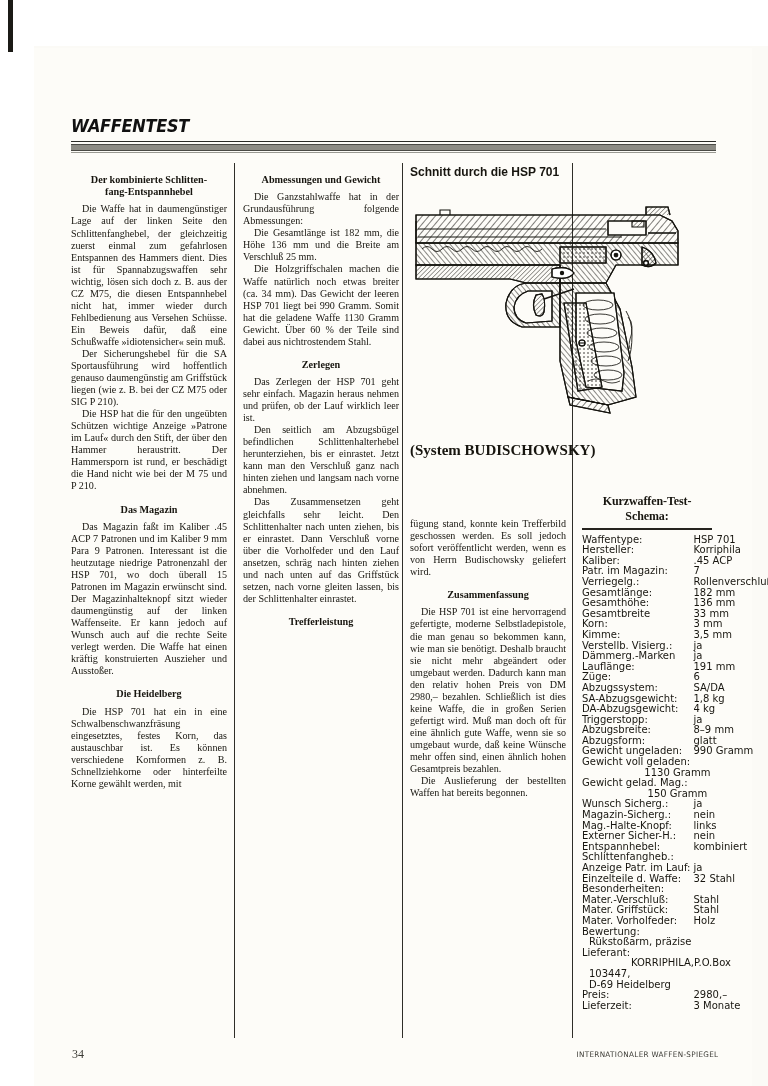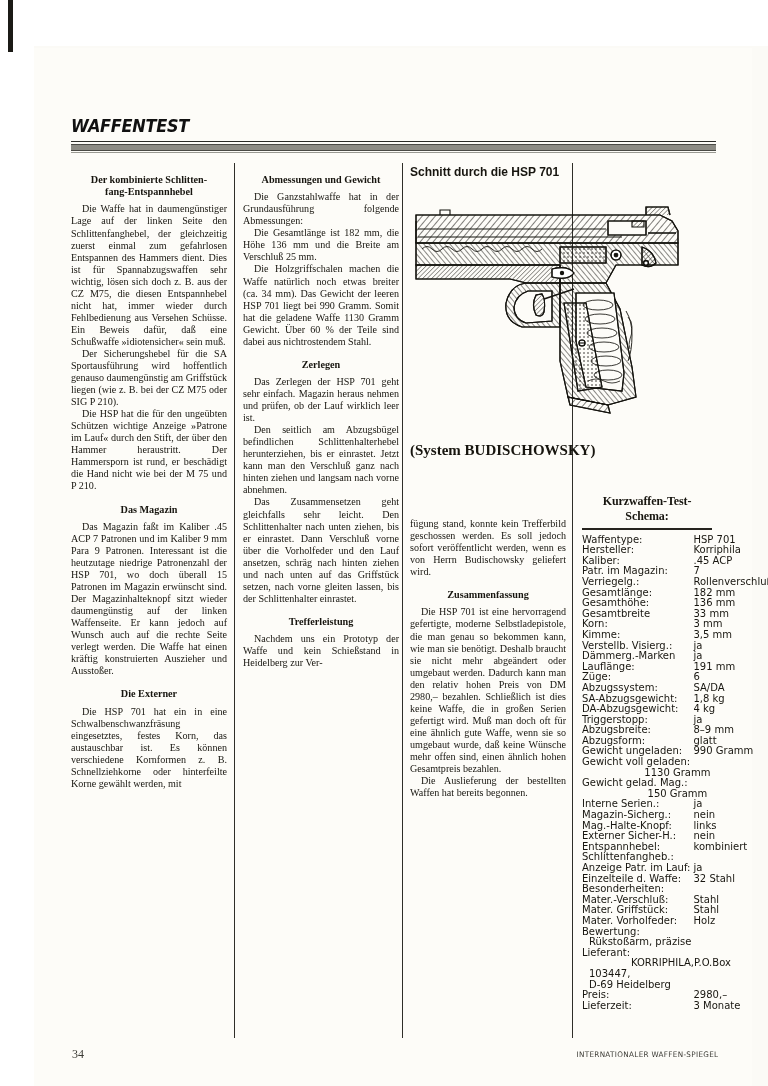--- a/index.html
+++ b/index.html
@@ -237,34 +237,33 @@
   <div class="col-sep" id="sep2"></div>
   <div class="col-sep" id="sep3"></div>
 
   <div class="col" id="col1">
       <h3>Der kombinierte Schlitten-<br>fang-Entspannhebel</h3>
       <p>Die Waffe hat in daumen­günstiger Lage auf der linken Seite den Schlittenfanghebel, der gleichzeitig zuerst einmal zum gefahrlosen Entspannen des Hammers dient. Dies ist für Spannabzugswaffen sehr wichtig, lösen sich doch z. B. aus der CZ M75, die diesen Entspannhebel nicht hat, im­mer wieder durch Fehlbedie­nung aus Versehen Schüsse. Ein Beweis dafür, daß eine Schußwaffe »idiotensicher« sein muß.</p>
       <p>Der Sicherungshebel für die SA Sportausführung wird hoffentlich genauso daumen­günstig am Griffstück liegen (wie z. B. bei der CZ M75 oder SIG P 210).</p>
       <p>Die HSP hat die für den ungeübten Schützen wichtige Anzeige »Patrone im Lauf« durch den Stift, der über den Hammer heraustritt. Der Hammersporn ist rund, er beschädigt die Hand nicht wie bei der M 75 und P 210.</p>
       <h3>Das Magazin</h3>
       <p>Das Magazin faßt im Kali­ber .45 ACP 7 Patronen und im Kaliber 9 mm Para 9 Pa­tronen. Interessant ist die heutzutage niedrige Patro­nenzahl der HSP 701, wo doch überall 15 Patronen im Magazin erwünscht sind. Der Magazinhalteknopf sitzt wie­der daumengünstig auf der linken Waffenseite. Er kann jedoch auf Wunsch auch auf die rechte Seite verlegt wer­den. Die Waffe hat einen kräftig konstruierten Auszie­her und Ausstoßer.</p>
-      <h3>Die Externer</h3>
+      <h3>Die Heidelberg</h3>
       <p>Die HSP 701 hat ein in eine Schwalbenschwanzfrä­sung eingesetztes, festes Korn, das austauschbar ist. Es können verschiedene Kornformen z. B. Schnell­ziehkorne oder hinterfeilte Korne gewählt werden, mit</p>
     </div>
   <div class="col" id="col2">
       <h3>Abmessungen und Gewicht</h3>
       <p>Die Ganzstahlwaffe hat in der Grundausführung folgen­de Abmessungen:</p>
       <p>Die Gesamtlänge ist 182 mm, die Höhe 136 mm und die Breite am Verschluß 25 mm.</p>
       <p>Die Holzgriffschalen ma­chen die Waffe natürlich noch etwas breiter (ca. 34 mm). Das Gewicht der leeren HSP 701 liegt bei 990 Gramm. Somit hat die gela­dene Waffe 1130 Gramm Gewicht. Über 60 % der Tei­le sind dabei aus nichtrosten­dem Stahl.</p>
       <h3>Zerlegen</h3>
       <p>Das Zerlegen der HSP 701 geht sehr einfach. Magazin heraus nehmen und prüfen, ob der Lauf wirklich leer ist.</p>
       <p>Den seitlich am Abzugsbü­gel befindlichen Schlittenhal­terhebel herunterziehen, bis er einrastet. Jetzt kann man den Verschluß ganz nach hin­ten ziehen und langsam nach vorne abnehmen.</p>
       <p>Das Zusammensetzen geht gleichfalls sehr leicht. Den Schlittenhalter nach unten ziehen, bis er einrastet. Dann Verschluß vorne über die Vorholfeder und den Lauf ansetzen, schräg nach hinten ziehen und nach unten auf das Griffstück setzen, nach vorne gleiten lassen, bis der Schlittenhalter einrastet.</p>
       <h3>Trefferleistung</h3>
-      <p>Nachdem uns ein Prototyp der Waffe und kein Schieß­stand in Heidelberg zur Ver-</p>
     </div>
   <div class="col" id="col3">
       <p class="noindent">fügung stand, konnte kein Trefferbild geschossen wer­den. Es soll jedoch sofort veröffentlicht werden, wenn es von Herrn Budischowsky geliefert wird.</p>
       <h3>Zusammenfassung</h3>
       <p>Die HSP 701 ist eine her­vorragend gefertigte, moder­ne Selbstladepistole, die man genau so bekommen kann, wie man sie benötigt. Des­halb braucht sie nicht mehr abgeändert oder umgebaut werden. Dadurch kann man den relativ hohen Preis von DM 2980,– bezahlen. Schließlich ist dies keine Waffe, die in großen Serien gefertigt wird. Muß man doch oft für eine ähnlich gute Waf­fe, wenn sie so umgebaut wurde, daß keine Wünsche mehr offen sind, einen ähn­lich hohen Gesamtpreis be­zahlen.</p>
       <p>Die Auslieferung der be­stellten Waffen hat bereits begonnen.</p>
     </div>
 
   <div id="figure">
     <div class="fig-title">Schnitt durch die HSP 701</div>
@@ -474,21 +473,21 @@
             <td colspan="2" class="full">1130 Gramm</td>
           </tr>
           <tr>
             <td class="k">Gewicht gelad. Mag.:</td>
             <td class="v"></td>
           </tr>
           <tr>
             <td colspan="2" class="full">150 Gramm</td>
           </tr>
           <tr>
-            <td class="k">Interne Serien.:</td>
+            <td class="k">Wunsch Sicherg.:</td>
             <td class="v">ja</td>
           </tr>
           <tr>
             <td class="k">Magazin-Sicherg.:</td>
             <td class="v">nein</td>
           </tr>
           <tr>
             <td class="k">Mag.-Halte-Knopf:</td>
             <td class="v">links</td>
           </tr>

